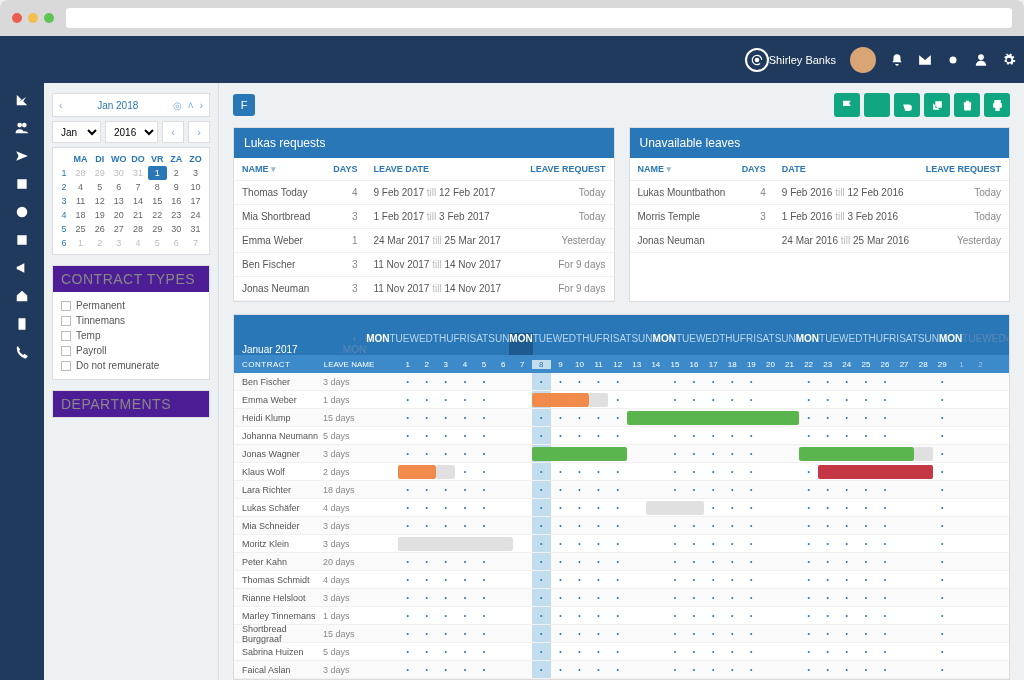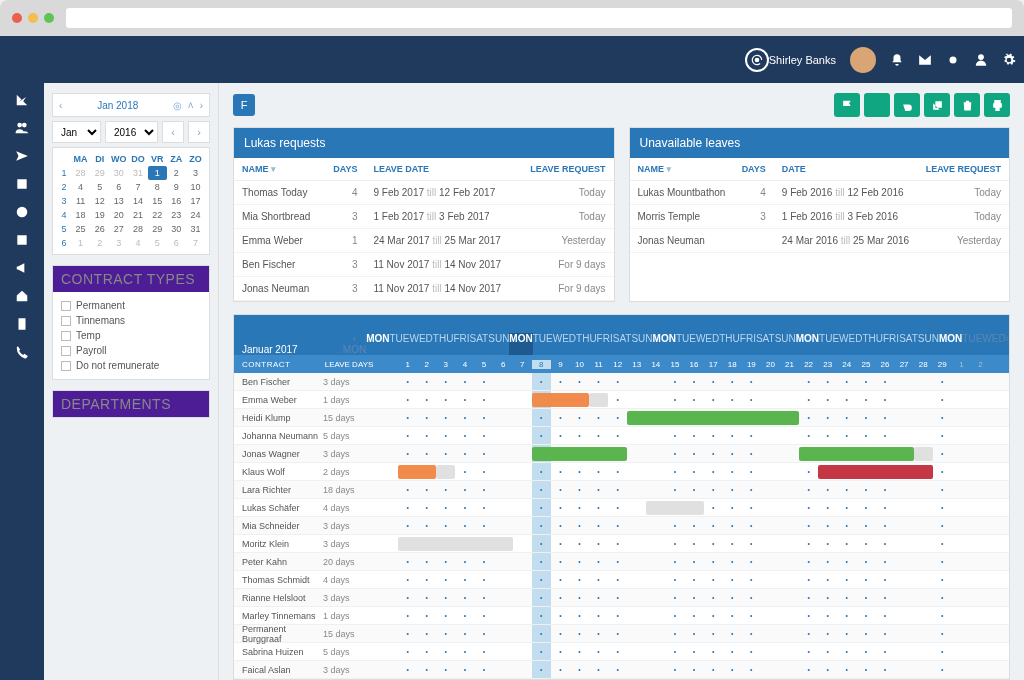--- a/index.html
+++ b/index.html
@@ -430,21 +430,21 @@
             <span class="">SAT</span>
             <span class="">SUN</span>
             <span class="mon ">MON</span>
             <span class="mut">TUE</span>
             <span class="mut">WED</span>
             <span class="mut">›</span>
           </div>
       </div>
       <div class="sched-sub">
         <div class="emp">CONTRACT</div>
-        <div class="lvd">LEAVE DAYS</div>
+        <div class="lvd">LEAVE NAME</div>
         <div class="nums" id="sched-nums">
             <span></span>
             <span class="">1</span>
             <span class="">2</span>
             <span class="">3</span>
             <span class="">4</span>
             <span class="">5</span>
             <span class="">6</span>
             <span class="">7</span>
             <span class="hl ">8</span>
@@ -1026,21 +1026,21 @@
               <span class="">•</span>
               <span class="we "></span>
               <span class="we "></span>
               <span class="">•</span>
               <span class=""></span>
               <span class=""></span>
               <span class=""></span>
             </div>
           </div>
           <div class="srow">
-            <div class="nm">Permanent Burggraaf</div>
+            <div class="nm">Shortbread Burggraaf</div>
             <div class="dy">15 days</div>
             <div class="cells">
               <span class=""></span>
               <span class="">•</span>
               <span class="">•</span>
               <span class="">•</span>
               <span class="">•</span>
               <span class="">•</span>
               <span class="we "></span>
               <span class="we "></span>

